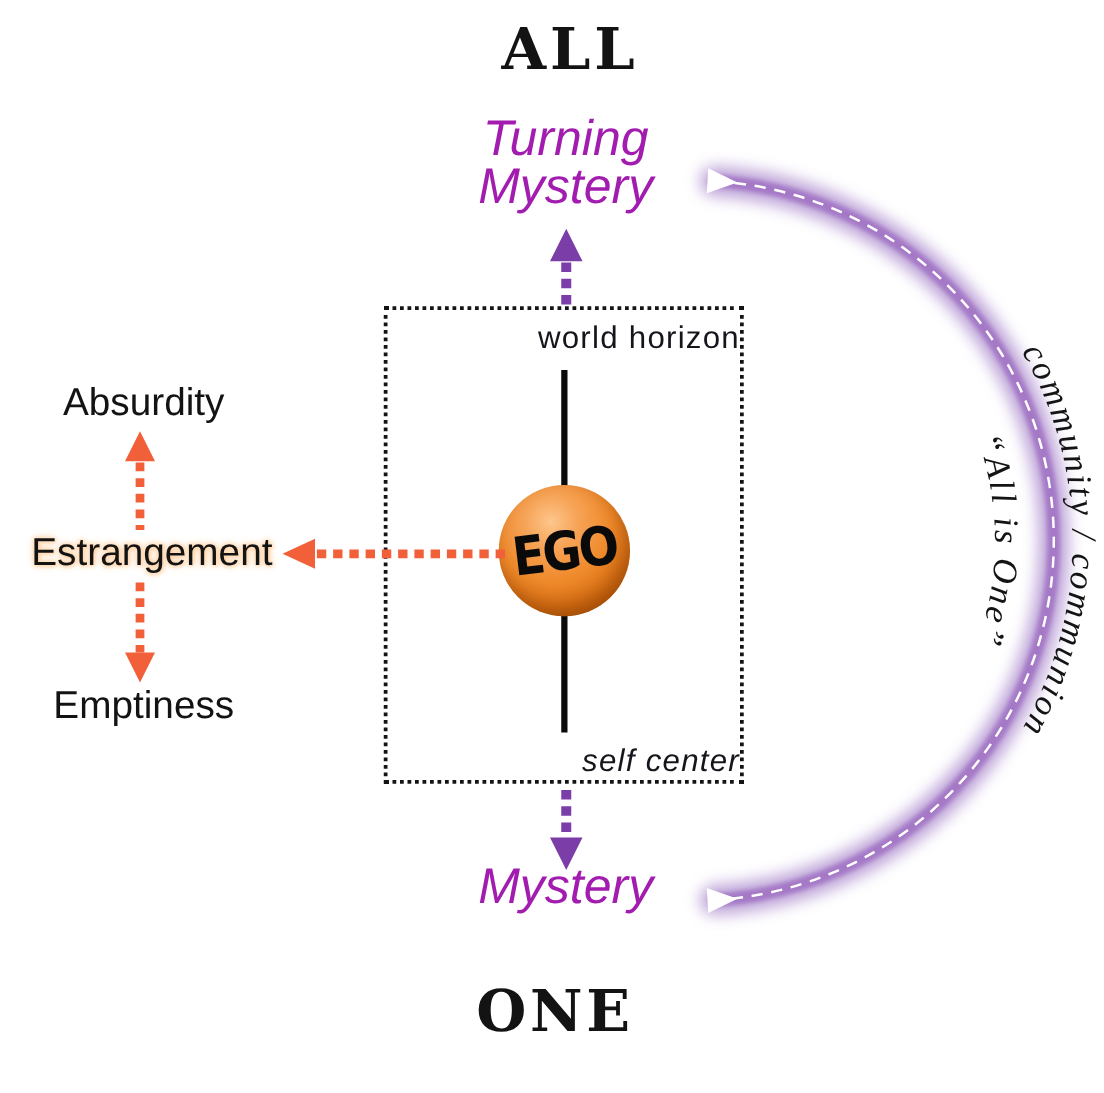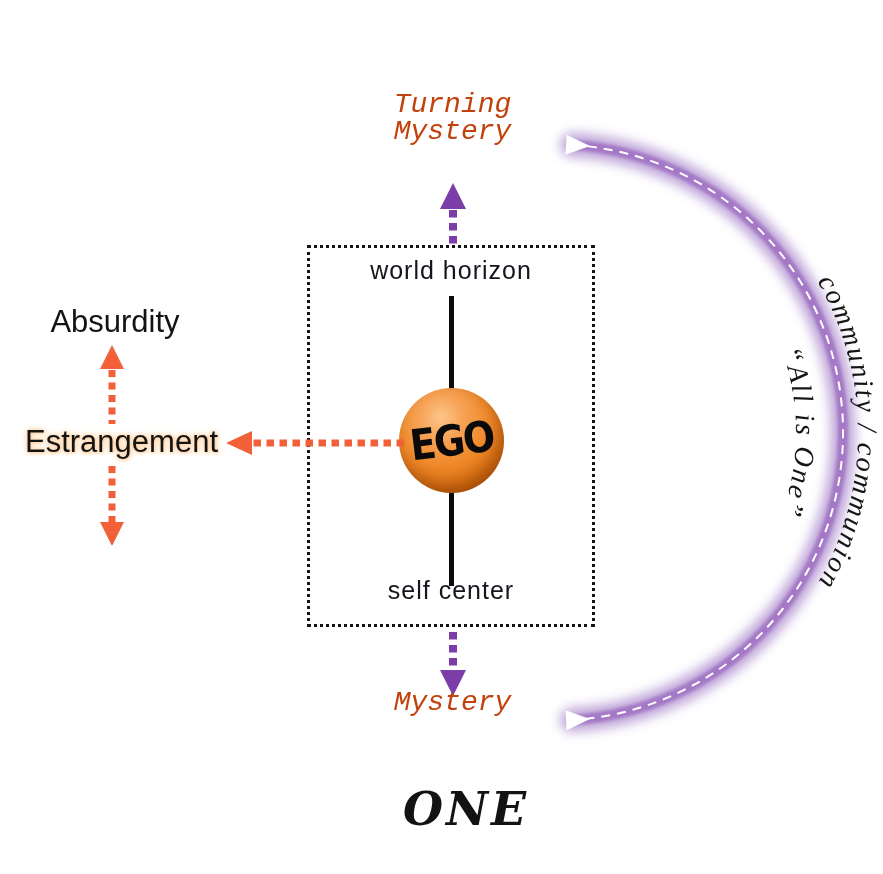--- a/index.html
+++ b/index.html
@@ -8,41 +8,41 @@
     font-family:"Liberation Serif",serif;color:#141414;
   }
   .abs{position:absolute;}
   .center{text-align:center;}
 
   .pole{
     font-family:"DejaVu Serif",serif;font-weight:700;font-size:46px;
     letter-spacing:3px;color:#131313;line-height:1;
   }
   .mystery{
-    font-family:Liberation Mono, monospace;font-style:italic;font-size:28px;
-    line-height:0.95;color:#c2410c;
+    font-family:Liberation Sans, sans-serif;font-style:italic;font-size:40px;
+    line-height:0.95;color:#a21caf;
   }
   .mystery span{display:block;}
 
   .left-label{
     font-family:Liberation Sans, sans-serif;font-size:31px;color:#131313;line-height:1;
   }
   .glowed{
     text-shadow:0 0 1px #ffe3c4,0 0 4px #ffcfa0,0 0 7px #ffcfa0,1px 1px 3px #ffd9b0;
   }
 
   .ego-box{
     border:3px dotted #141414;box-sizing:border-box;background:transparent;
   }
   .box-label{
-    position:absolute;left:0;width:100%;text-align:center;
+    position:absolute;left:0;width:100%;text-align:right;
     font-family:"Liberation Sans",sans-serif;font-size:25px;letter-spacing:1px;color:#15151c;
   }
   .box-label.top{top:8px;}
-  .box-label.bottom{bottom:19px;}
+  .box-label.bottom{bottom:0;font-style:italic;}
 
   .vline{background:#0b0b0b;}
 
   .ego-ball{
     border-radius:50%;
     background:radial-gradient(circle at 40% 28%, #fdc68c 0%, #f6a356 22%, #ef8a2b 48%, #d96f12 72%, #a8540a 94%);
     box-shadow:inset -4px -8px 14px rgba(120,50,0,.45);
     display:flex;align-items:center;justify-content:center;
   }
   .ego-text{
@@ -54,20 +54,21 @@
     font-family:"Liberation Serif",serif;font-style:italic;font-size:28px;
     letter-spacing:2px;fill:#141414;
   }
   .overlay{position:absolute;left:0;top:0;pointer-events:none;}
 </style>
 </head>
 <body>
 
 <div class="canvas">
 
+  <div class="abs pole center" style="left:306px;top:16px;width:300px;">ALL</div>
 
   <div class="abs mystery center" style="left:330px;top:92px;width:245px;">
     <span>Turning</span>
     <span>Mystery</span>
   </div>
 
   <svg class="abs" style="left:433px;top:182px;" width="40" height="64" viewBox="0 0 40 64">
     <polygon points="20,1 7,27 33,27" fill="#7b3da8"></polygon>
     <line x1="20" y1="28" x2="20" y2="62" stroke-width="8" stroke-dasharray="7.5 5.5" stroke="#7b3da8"></line>
   </svg>
@@ -85,24 +86,25 @@
 
   <svg class="abs" style="left:433px;top:630px;" width="40" height="68" viewBox="0 0 40 68">
     <line x1="20" y1="2" x2="20" y2="40" stroke-width="8" stroke-dasharray="7.5 5.5" stroke="#7b3da8"></line>
     <polygon points="20,66 7,40 33,40" fill="#7b3da8"></polygon>
   </svg>
 
   <div class="abs mystery center" style="left:330px;top:690px;width:245px;">
     <span>Mystery</span>
   </div>
 
-  <div class="abs pole center" style="left:316px;top:786px;width:300px;font-style:italic;">ONE</div>
+  <div class="abs pole center" style="left:294px;top:786px;width:300px;">ONE</div>
 
   <div class="abs left-label center" style="left:20px;top:306px;width:190px;">Absurdity</div>
   <div class="abs left-label center glowed" style="left:19px;top:426px;width:205px;">Estrangement</div>
+  <div class="abs left-label center" style="left:20px;top:548px;width:190px;">Emptiness</div>
 
   <svg class="abs" style="left:92px;top:344px;" width="40" height="82" viewBox="0 0 40 82">
     <polygon points="20,1 8,25 32,25" fill="#f2603a"></polygon>
     <line x1="20" y1="26" x2="20" y2="80" stroke-width="7" stroke-dasharray="7 5.5" stroke="#f2603a"></line>
   </svg>
 
   <svg class="abs" style="left:92px;top:464px;" width="40" height="84" viewBox="0 0 40 84">
     <line x1="20" y1="2" x2="20" y2="58" stroke-width="7" stroke-dasharray="7 5.5" stroke="#f2603a"></line>
     <polygon points="20,82 8,58 32,58" fill="#f2603a"></polygon>
   </svg>

